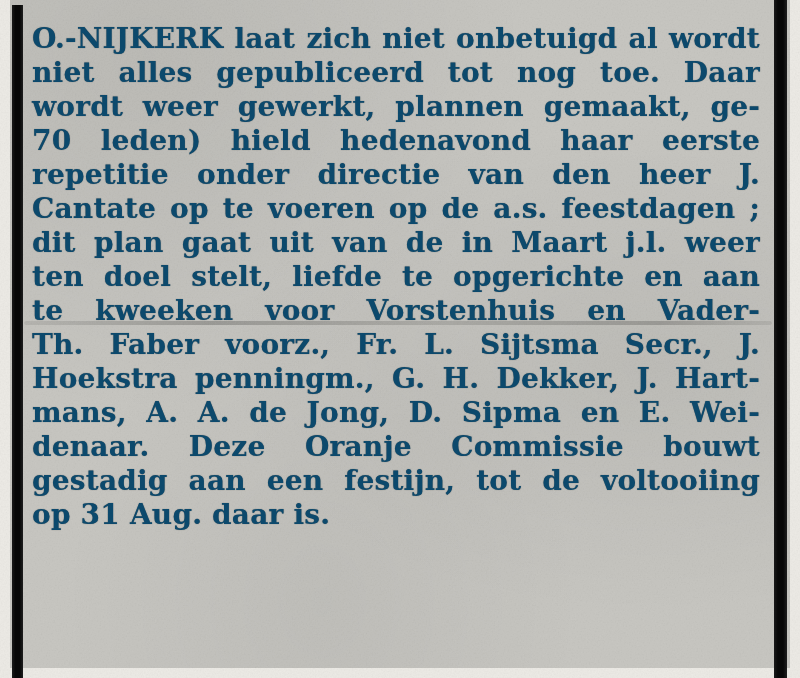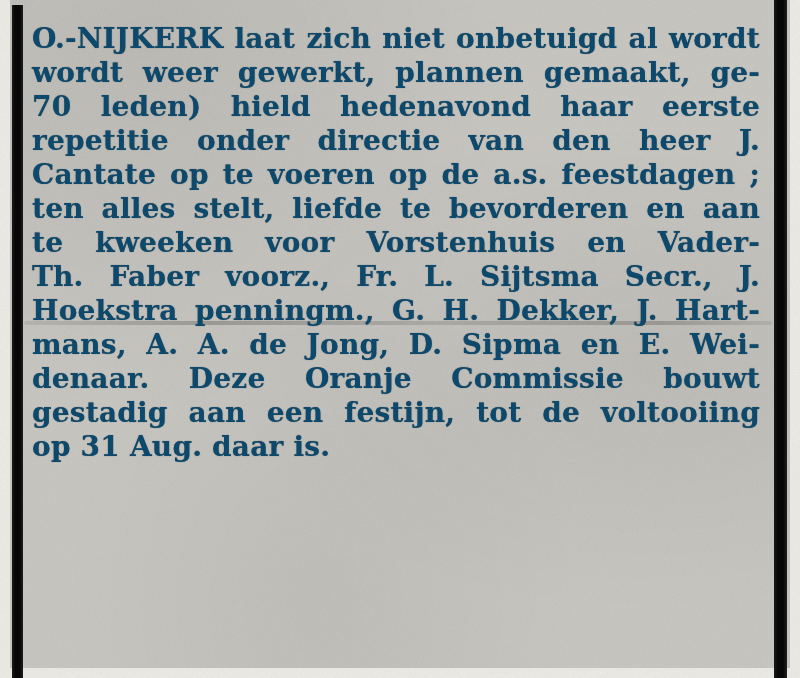--- a/index.html
+++ b/index.html
@@ -82,25 +82,27 @@
 
   <div class="paper"></div>
 
   <div class="rule rule-left"></div>
   <div class="rule rule-right"></div>
 
   <div class="streak"></div>
 
   <div class="article">
       <div class="line">O.-NIJKERK laat zich niet onbetuigd al wordt</div>
+      <div class="line">niet alles gepubliceerd tot nog toe. Daar</div>
       <div class="line">wordt weer gewerkt, plannen gemaakt, ge-</div>
       <div class="line">70 leden) hield hedenavond haar eerste</div>
       <div class="line">repetitie onder directie van den heer J.</div>
       <div class="line">Cantate op te voeren op de a.s. feestdagen ;</div>
-      <div class="line">ten alles stelt, liefde te bevorderen en aan</div>
+      <div class="line">dit plan gaat uit van de in Maart j.l. weer</div>
+      <div class="line">ten doel stelt, liefde te opgerichte en aan</div>
       <div class="line">te kweeken voor Vorstenhuis en Vader-</div>
       <div class="line">Th. Faber voorz., Fr. L. Sijtsma Secr., J.</div>
       <div class="line">Hoekstra penningm., G. H. Dekker, J. Hart-</div>
       <div class="line">mans, A. A. de Jong, D. Sipma en E. Wei-</div>
       <div class="line">denaar. Deze Oranje Commissie bouwt</div>
       <div class="line">gestadig aan een festijn, tot de voltooiing</div>
       <div class="line last">op 31 Aug. daar is.</div>
     </div>
 
   <svg class="noise" width="800" height="678" xmlns="http://www.w3.org/2000/svg">

